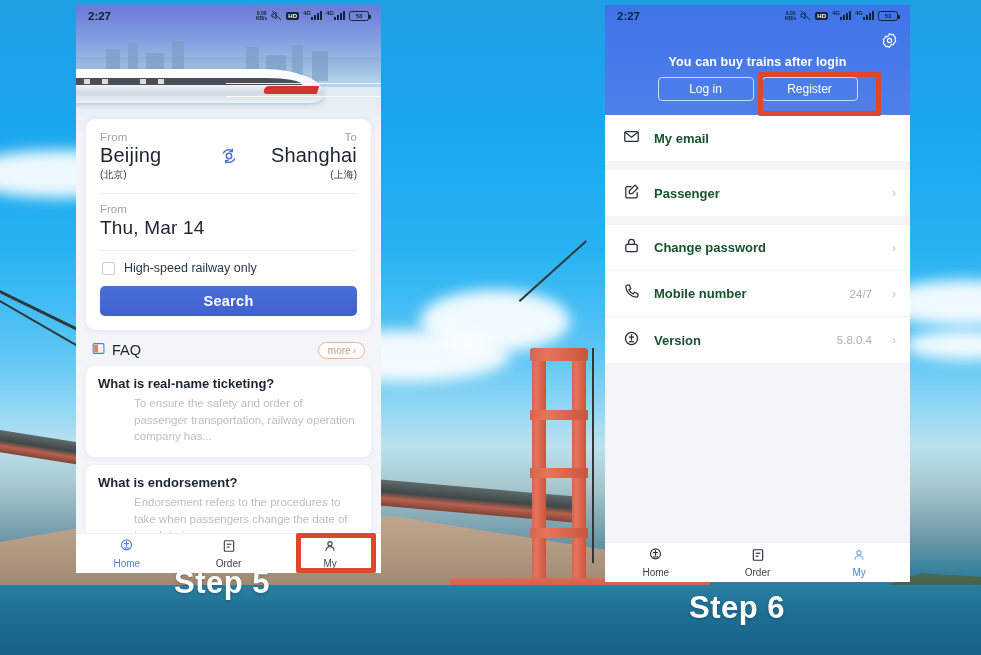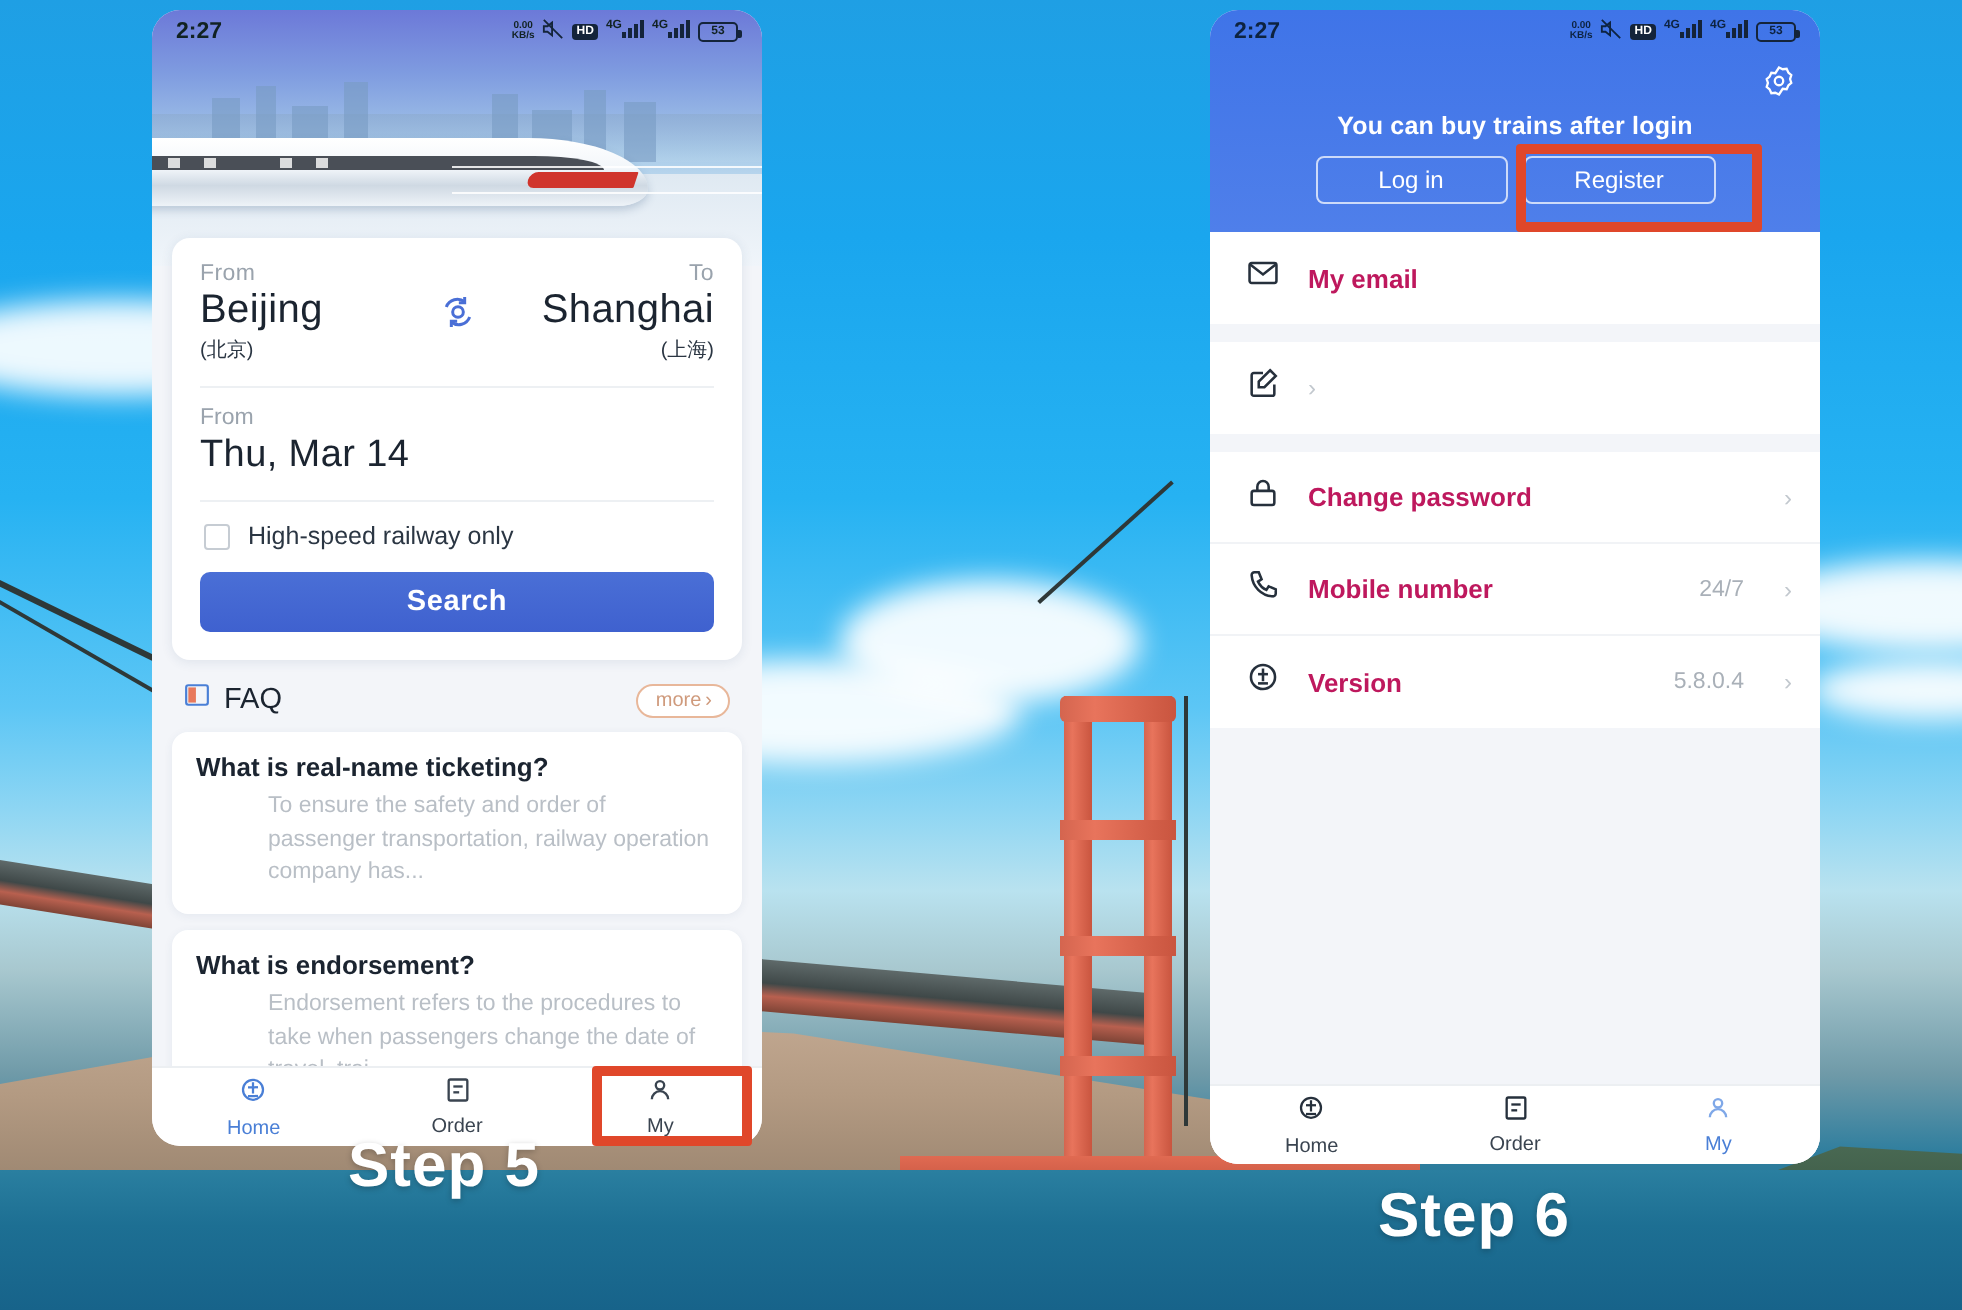--- a/index.html
+++ b/index.html
@@ -61,21 +61,20 @@
   .pier {
     position: absolute;
     background: linear-gradient(to bottom, #e06a52 0%, #c3543e 100%);
   }
 
   
   .phone {
     position: absolute;
     background: #f3f5f9;
     overflow: hidden;
-    border-radius: 14px;
   }
   #phone-left  { left: 76px;  top: 5px; width: 305px; height: 568px; }
   #phone-right { left: 605px; top: 5px; width: 305px; height: 577px; }
 
   
   .statusbar {
     height: 22px; display: flex; align-items: center;
     justify-content: space-between; padding: 0 12px;
     font-size: 11.5px; font-weight: 600; color: #122;
   }
@@ -219,21 +218,21 @@
     display: flex; align-items: center; justify-content: center;
   }
   .menu-group { background: #fff; }
   .menu-gap { height: 9px; background: #f3f5f9; }
   .menu-item {
     display: flex; align-items: center; height: 46px;
     padding: 0 14px 0 18px; gap: 14px;
     border-bottom: 1px solid #f1f3f6;
   }
   .menu-item:last-child { border-bottom: none; }
-  .mi-label { flex: 1; font-size: 13px; color: #be185d; font-weight: 600; }
+  .mi-label { flex: 1; font-size: 13px; color: #14532d; font-weight: 600; }
   .mi-value { font-size: 11.5px; color: #a9b0b8; margin-right: 6px; }
   .chev { color: #c2c8ce; font-size: 12px; }
   .filler { background: #f3f5f9; }
 
   
   .redbox {
     position: absolute; border: 5px solid #e0472a; border-radius: 2px;
     pointer-events: none;
   }
   #redbox-my       { left: 296px; top: 533px; width: 80px; height: 40px; }
@@ -491,20 +490,21 @@
     <div class="menu-gap"></div>
 
     <div class="menu-group">
       <div class="menu-item">
         <span>
           <svg width="17" height="17" viewBox="0 0 24 24" fill="none" stroke="#26303c" stroke-width="1.8">
             <path d="M20 13v6.5a1.5 1.5 0 0 1-1.5 1.5h-13A1.5 1.5 0 0 1 4 19.5v-13A1.5 1.5 0 0 1 5.5 5H12"></path>
             <path d="M17 3l4 4-8 8h-4v-4z"></path>
           </svg>
         </span>
+        <span class="mi-label">Passenger</span>
         <span class="chev">›</span>
       </div>
     </div>
     <div class="menu-gap"></div>
 
     <div class="menu-group">
       <div class="menu-item">
         <span>
           <svg width="17" height="17" viewBox="0 0 24 24" fill="none" stroke="#26303c" stroke-width="1.8">
             <rect x="4" y="10.5" width="16" height="10" rx="1.6"></rect>

